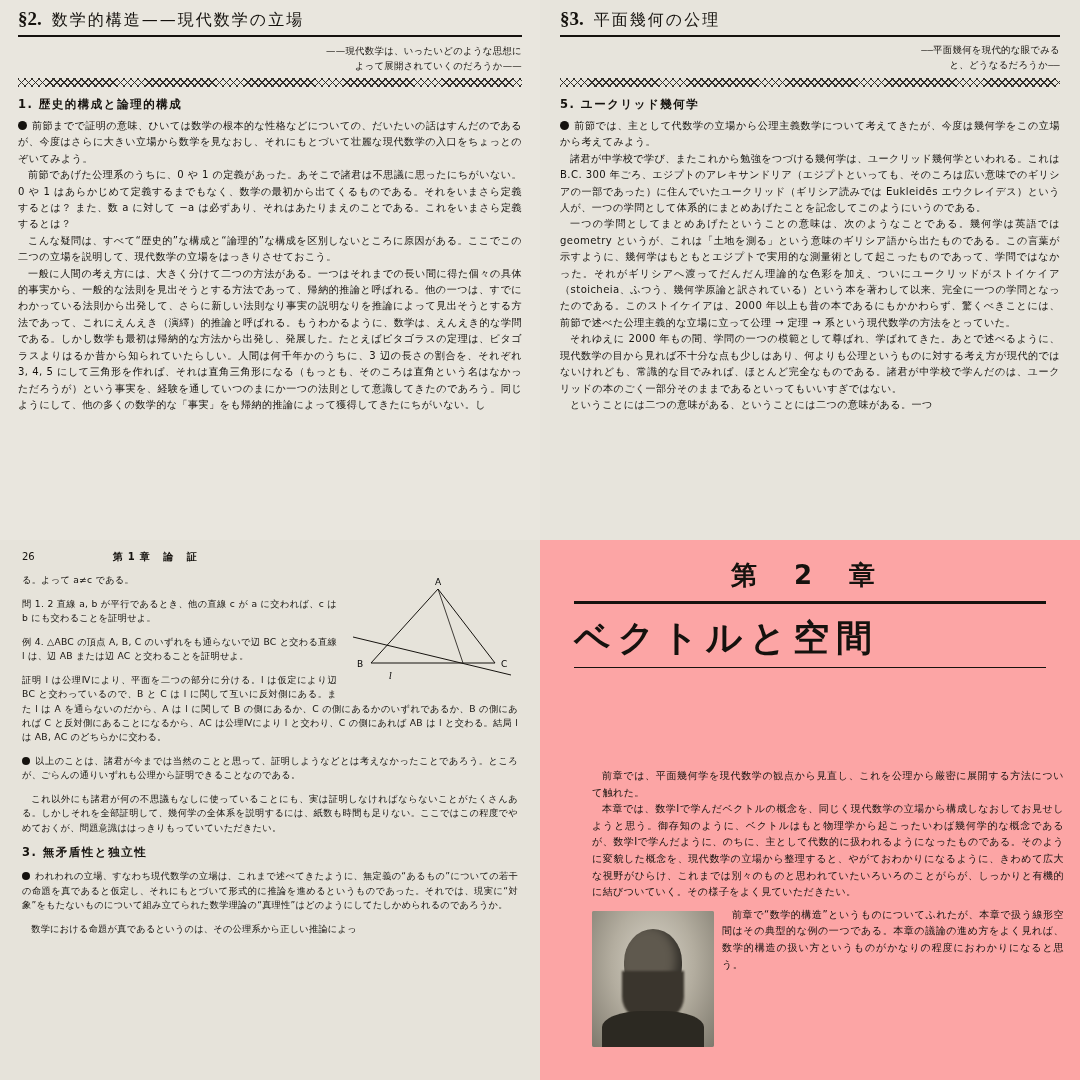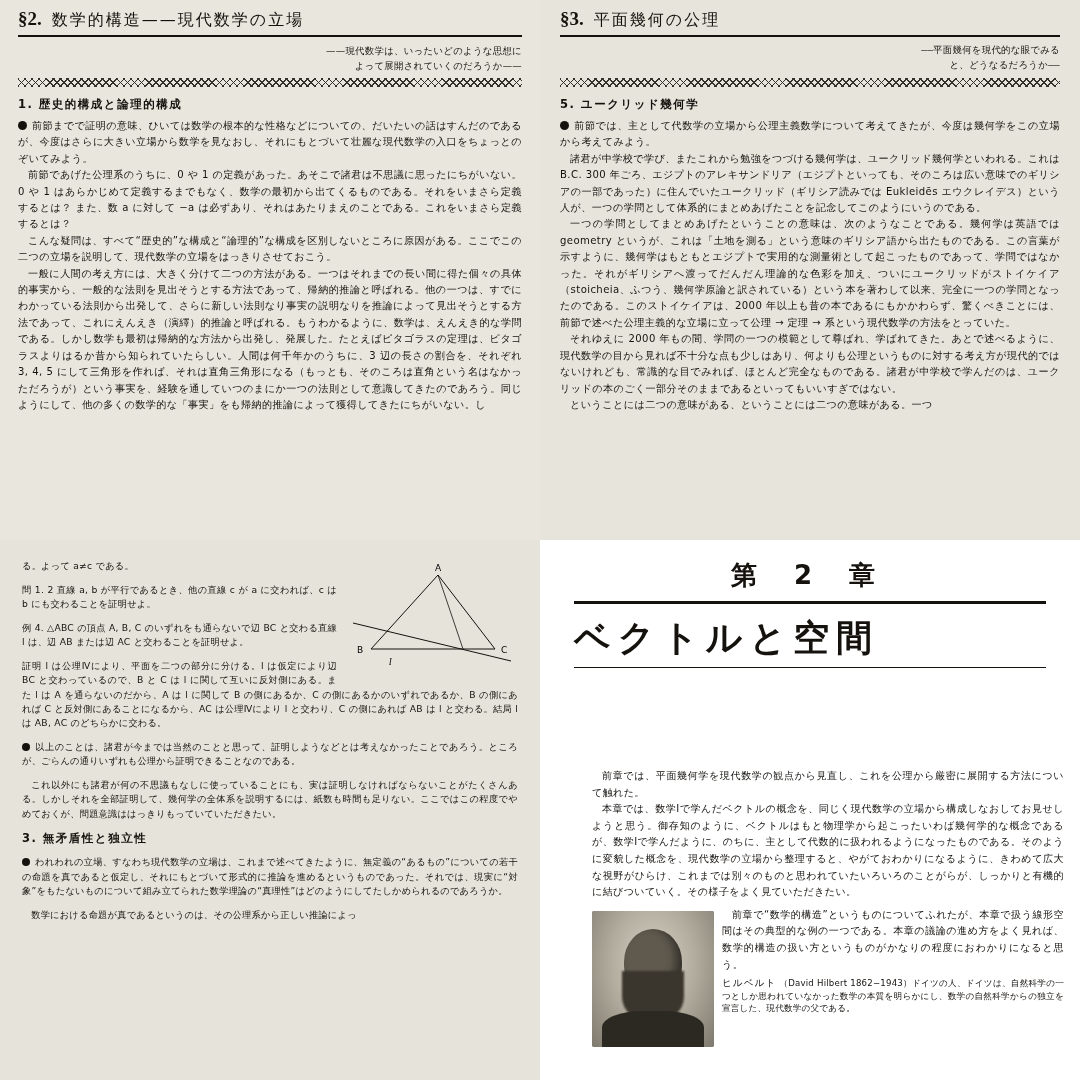--- a/index.html
+++ b/index.html
@@ -17,21 +17,21 @@
   .quad {
     position: absolute;
     width: 540px;
     height: 540px;
     overflow: hidden;
     box-sizing: border-box;
   }
   #q-tl { left: 0;   top: 0;   background: #e9e6de; }
   #q-tr { left: 540px; top: 0; background: #e7e4dc; }
   #q-bl { left: 0;   top: 540px; background: #e6e3da; }
-  #q-br { left: 540px; top: 540px; background: #ffffff; }
+  #q-br { left: 540px; top: 540px; background: #fca5a5; }
 
   .inner {
     position: absolute;
     box-sizing: border-box;
   }
 
   
   .jp {
     font-family: "DejaVu Sans", "Liberation Sans", sans-serif;
     color: #15120e;
@@ -240,20 +240,24 @@
         <p class="indent">諸君が中学校で学び、またこれから勉強をつづける幾何学は、ユークリッド幾何学といわれる。これは B.C. 300 年ごろ、エジプトのアレキサンドリア（エジプトといっても、そのころは広い意味でのギリシアの一部であった）に住んでいたユークリッド（ギリシア読みでは Eukleidēs エウクレイデス）という人が、一つの学問として体系的にまとめあげたことを記念してこのようにいうのである。</p>
         <p class="indent">一つの学問としてまとめあげたということの意味は、次のようなことである。幾何学は英語では geometry というが、これは「土地を測る」という意味のギリシア語から出たものである。この言葉が示すように、幾何学はもともとエジプトで実用的な測量術として起こったものであって、学問ではなかった。それがギリシアへ渡ってだんだん理論的な色彩を加え、ついにユークリッドがストイケイア（stoicheia、ふつう、幾何学原論と訳されている）という本を著わして以来、完全に一つの学問となったのである。このストイケイアは、2000 年以上も昔の本であるにもかかわらず、驚くべきことには、前節で述べた公理主義的な立場に立って公理 → 定理 → 系という現代数学の方法をとっていた。</p>
         <p class="indent">それゆえに 2000 年もの間、学問の一つの模範として尊ばれ、学ばれてきた。あとで述べるように、現代数学の目から見れば不十分な点も少しはあり、何よりも公理というものに対する考え方が現代的ではないけれども、常識的な目でみれば、ほとんど完全なものである。諸君が中学校で学んだのは、ユークリッドの本のごく一部分そのままであるといってもいいすぎではない。</p>
         <p class="indent">ということには二つの意味がある、ということには二つの意味がある。一つ</p>
       </div>
     </div>
   </div>
 
   <div class="quad" id="q-bl">
     <div class="inner jp" style="left:22px; top:10px; width:496px;">
+      <div class="pg-head">
+        <span class="pg-num">26</span>
+        <span class="pg-title">第1章 論 証</span>
+      </div>
 
       <div class="small-text">
 
         <div class="fig">
           <svg viewBox="0 0 175 112" width="175" height="112">
             <text x="92" y="10" font-size="9" font-family="DejaVu Sans">A</text>
             <line x1="95" y1="14" x2="28" y2="88" stroke="#15120e" stroke-width="1"></line>
             <line x1="95" y1="14" x2="152" y2="88" stroke="#15120e" stroke-width="1"></line>
             <line x1="28" y1="88" x2="152" y2="88" stroke="#15120e" stroke-width="1"></line>
             <line x1="95" y1="14" x2="120" y2="88" stroke="#15120e" stroke-width="0.8"></line>
@@ -300,20 +304,16 @@
           <div class="bg"></div>
           <div class="head"></div>
           <div class="beard"></div>
           <div class="body"></div>
         </div>
         <div class="body-text" style="font-size:10px; line-height:16.6px;margin-left:48px;">
           <p class="indent">前章で“数学的構造”というものについてふれたが、本章で扱う線形空間はその典型的な例の一つである。本章の議論の進め方をよく見れば、数学的構造の扱い方というものがかなりの程度におわかりになると思う。</p>
         </div>
       </div>
 
-      <div class="cap" style="clear:none; margin-top:4px;">
-        <span class="cap-name">ヒルベルト</span>
-        <span>（David Hilbert 1862−1943）ドイツの人、ドイツは、自然科学の一つとしか思われていなかった数学の本質を明らかにし、数学の自然科学からの独立を宣言した、現代数学の父である。</span>
-      </div>
     </div>
   </div>
 
 </div>
 
 </body></html>

